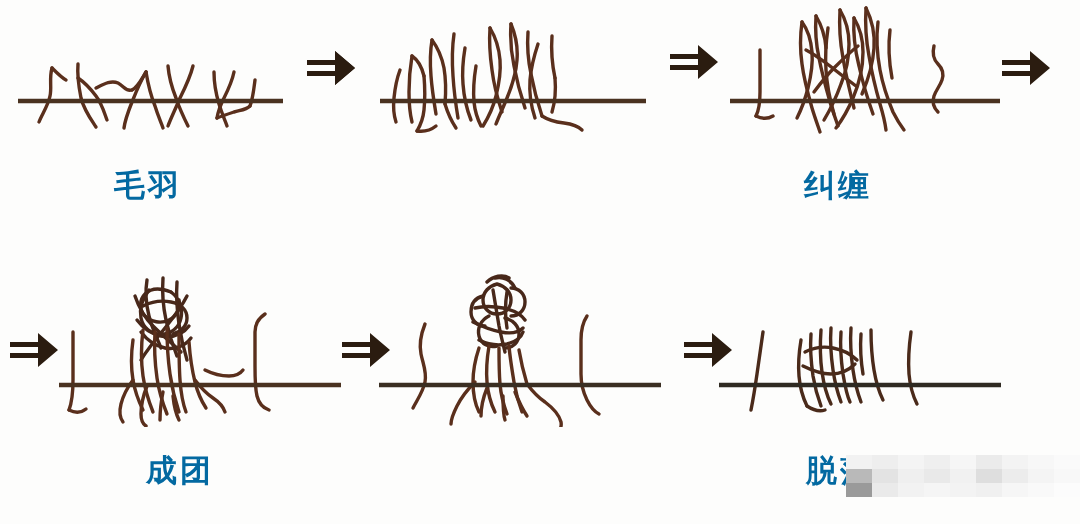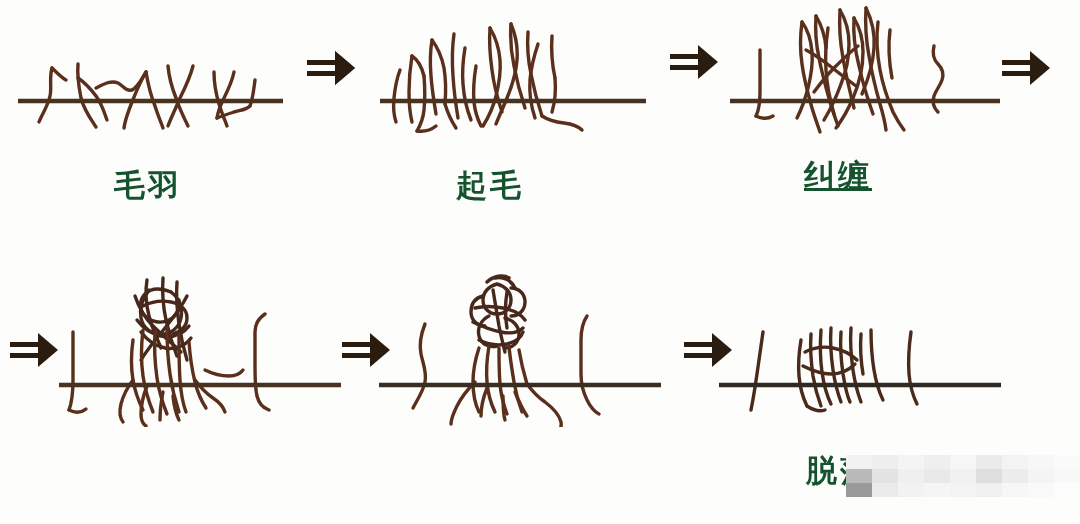--- a/index.html
+++ b/index.html
@@ -24,21 +24,21 @@
     position: absolute;
     left: 0;
     top: 0;
   }
   .stage-label {
     position: absolute;
     text-align: center;
     font-family: "DejaVu Sans", "Liberation Sans", sans-serif;
     font-size: 31px;
     font-weight: 600;
-    color: #14532d;
+    color: #0369a1;
     letter-spacing: 3px;
     white-space: nowrap;
     line-height: 1;
   }
   .arrow {
     position: absolute;
     line-height: 1;
     color: #2b1c10;
     font-family: "DejaVu Sans", "Liberation Sans", sans-serif;
     font-weight: bold;
@@ -107,21 +107,20 @@
         <path d="M143 14 C148 26, 150 38, 149 50 C148 64, 144 76, 139 88 C135 98, 131 106, 128 114"></path>
         <path d="M160 22 C159 36, 160 50, 163 64 C166 80, 170 94, 174 106"></path>
         <path d="M174 106 C180 110, 188 112, 196 113 C204 114, 210 116, 214 120"></path>
         <path d="M170 34 C166 46, 163 58, 162 70 C161 84, 163 96, 167 108"></path>
         <path d="M184 26 C183 40, 184 54, 187 68"></path>
         <path d="M187 68 C188 80, 187 92, 184 102"></path>
       </g>
       <line x1="12" y1="91" x2="278" y2="91" stroke="#4a3220" stroke-width="4.4" stroke-linecap="butt"></line>
     </svg>
   </div>
-  <div class="stage-label" style="left: 370px; top: 170px; width: 240px;">起毛</div>
 
   <div class="arrow" style="left:668px; top:42px;">
     <svg width="52" height="44" viewBox="0 0 52 44" aria-hidden="true">
       <path d="M2 12 H32 V17 H2 Z M2 23 H32 V28 H2 Z M30 3 L50 20 L30 37 Z" fill="#2b1c10"></path>
     </svg>
   </div>
 
   <div class="stage" style="left:718px; top:2px; width:292px; height:140px;">
     <svg class="stage-art" width="292" height="140" viewBox="0 0 292 140">
       <g fill="none" stroke="#5a2f1c" stroke-width="3.4" stroke-linecap="round" stroke-linejoin="round">
@@ -140,21 +139,21 @@
         <path d="M148 6 C154 18, 157 32, 156 46 C155 62, 150 78, 144 92"></path>
         <path d="M160 20 C158 36, 159 52, 162 68 C165 84, 170 98, 175 110 C179 118, 183 124, 186 128"></path>
         <path d="M172 28 C170 44, 171 60, 174 76"></path>
         <path d="M88 48 C96 52, 104 58, 112 64 C122 72, 130 78, 138 84"></path>
         <path d="M140 44 C132 50, 124 58, 116 66 C108 74, 102 82, 96 90"></path>
         <path d="M216 44 C214 52, 216 58, 220 62 C224 66, 226 72, 224 78 C222 84, 218 88, 216 94 C214 100, 216 106, 220 110"></path>
       </g>
       <line x1="12" y1="99" x2="282" y2="99" stroke="#4a3220" stroke-width="4.4" stroke-linecap="butt"></line>
     </svg>
   </div>
-  <div class="stage-label" style="left: 718px; top: 160px; width: 240px; text-decoration: underline;">纠缠</div>
+  <div class="stage-label" style="left: 718px; top: 170px; width: 240px;">纠缠</div>
 
   <div class="arrow" style="left:1000px; top:48px;">
     <svg width="52" height="44" viewBox="0 0 52 44" aria-hidden="true">
       <path d="M2 12 H32 V17 H2 Z M2 23 H32 V28 H2 Z M30 3 L50 20 L30 37 Z" fill="#2b1c10"></path>
     </svg>
   </div>
 
   <div class="arrow" style="left:8px; top:330px;">
     <svg width="52" height="44" viewBox="0 0 52 44" aria-hidden="true">
       <path d="M2 12 H32 V17 H2 Z M2 23 H32 V28 H2 Z M30 3 L50 20 L30 37 Z" fill="#2b1c10"></path>
@@ -188,20 +187,21 @@
         <path d="M92 124 C88 134, 86 144, 86 152 C86 158, 88 162, 91 164"></path>
         <path d="M140 118 C146 126, 152 132, 158 136 C164 140, 168 144, 170 150"></path>
         <path d="M150 108 C158 112, 166 114, 174 114 C180 114, 185 112, 188 108"></path>
         <path d="M108 130 C106 140, 105 150, 105 158"></path>
         <path d="M118 134 C119 144, 121 152, 124 158"></path>
         <path d="M210 52 C204 56, 200 62, 200 70 C200 80, 200 92, 200 104 C200 116, 200 126, 202 134 C204 142, 208 146, 214 148"></path>
       </g>
       <line x1="4" y1="123" x2="286" y2="123" stroke="#4a3220" stroke-width="4.4" stroke-linecap="butt"></line>
     </svg>
   </div>
+  <div class="stage-label" style="left: 60px; top: 455px; width: 240px;">成团</div>
 
   <div class="arrow" style="left:340px; top:330px;">
     <svg width="52" height="44" viewBox="0 0 52 44" aria-hidden="true">
       <path d="M2 12 H32 V17 H2 Z M2 23 H32 V28 H2 Z M30 3 L50 20 L30 37 Z" fill="#2b1c10"></path>
     </svg>
   </div>
 
   <div class="stage" style="left:375px; top:262px; width:290px; height:165px;">
     <svg class="stage-art" width="290" height="165" viewBox="0 0 290 165">
       <g fill="none" stroke="#5a2f1c" stroke-width="3.4" stroke-linecap="round" stroke-linejoin="round">

